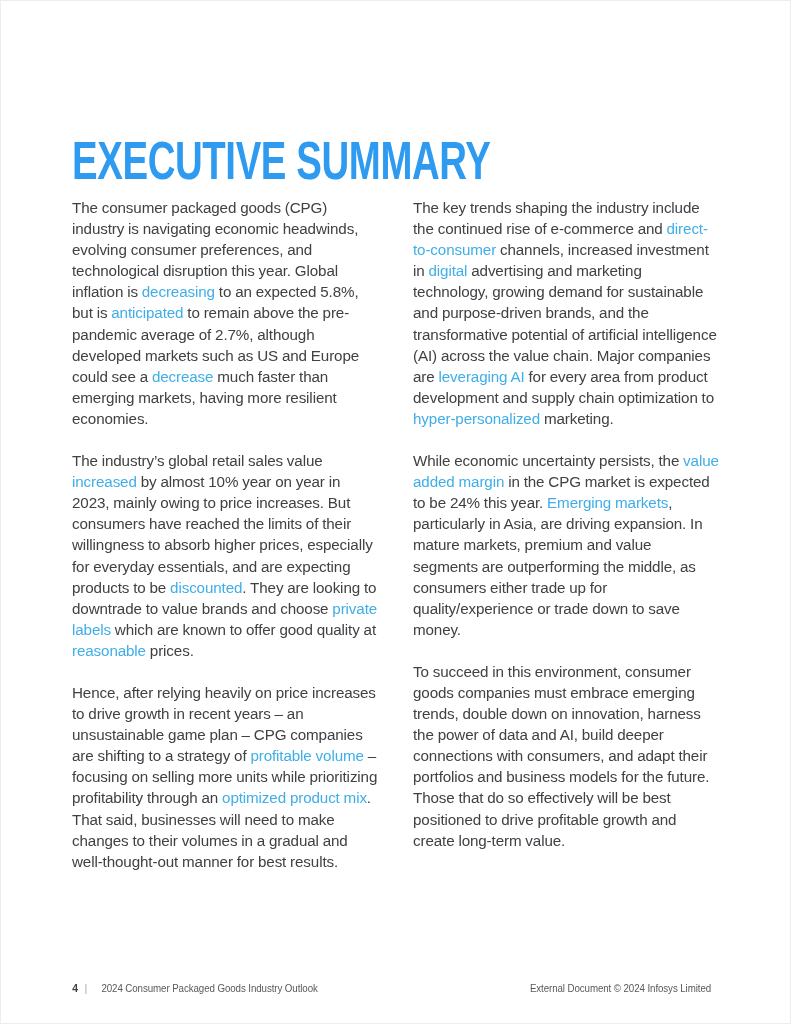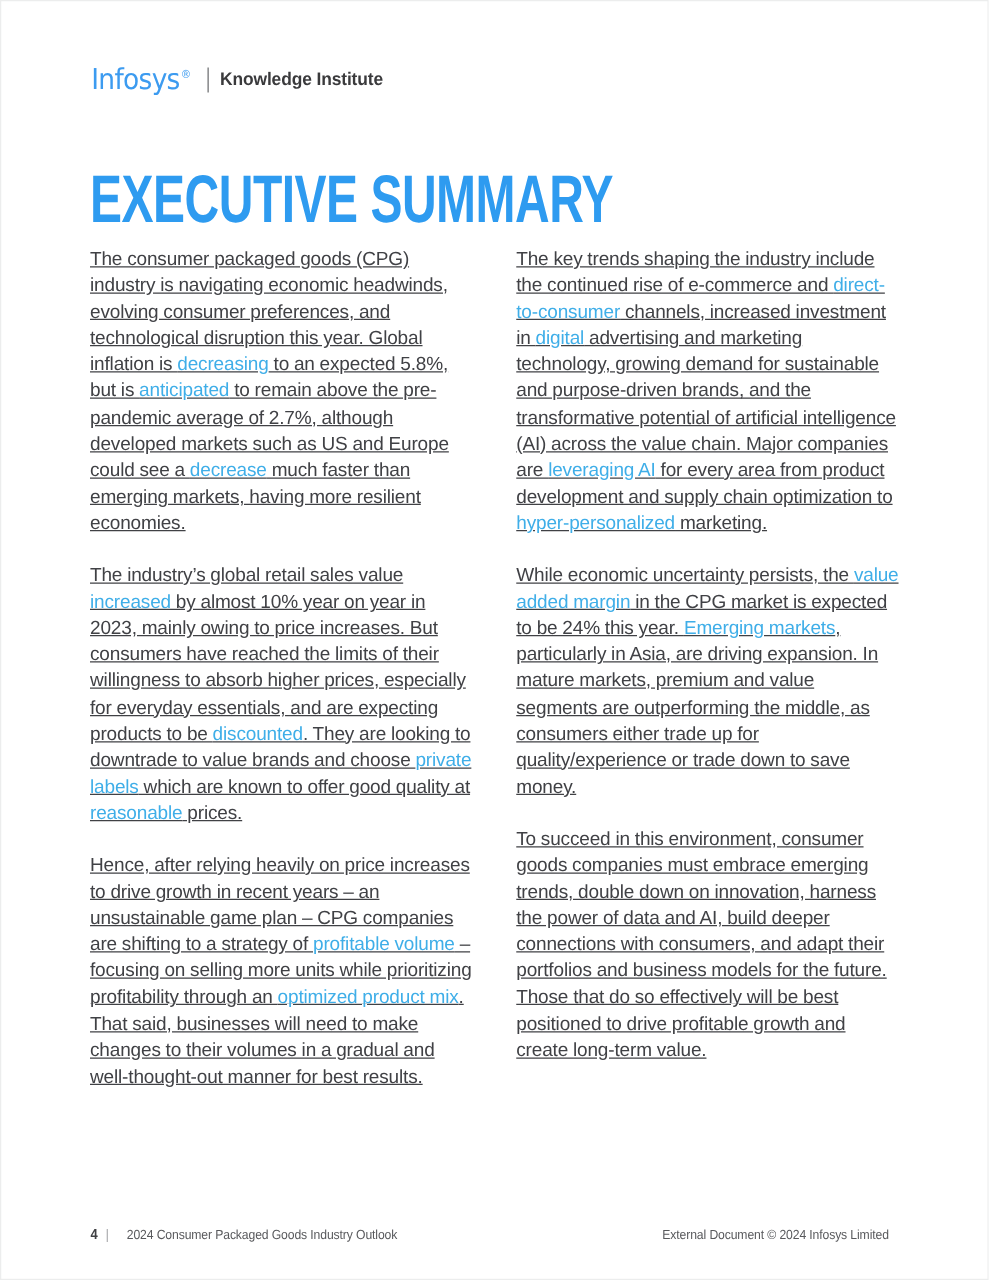--- a/index.html
+++ b/index.html
@@ -99,21 +99,20 @@
     flex: none;
   }
   .column p {
     margin: 0 0 21px 0;
     font-family: "Liberation Sans", sans-serif;
     font-size: 15.2px;
     line-height: 21.1px;
     color: #404145;
     letter-spacing: -0.12px;
     word-spacing: -0.2px;
-    text-decoration: underline;
   }
   .column p:last-child {
     margin-bottom: 0;
   }
   .hl {
     color: #3FAEE8;
   }
 
   
   .footer {
@@ -159,25 +158,20 @@
     transform: scaleX(0.92);
     transform-origin: right baseline;
     white-space: nowrap;
   }
 </style>
 </head>
 <body>
 
 <div class="page">
 
-  <div class="masthead">
-    <span class="logo-infosys"><span>Infosys</span><span class="logo-reg">®</span></span>
-    <span class="logo-divider"></span>
-    <span class="logo-ki">Knowledge Institute</span>
-  </div>
 
   <h1 class="page-title">EXECUTIVE SUMMARY</h1>
 
   <div class="columns">
     <div class="column" id="left-col">
         <p><span>The consumer packaged goods (CPG) industry is navigating economic headwinds, evolving consumer preferences, and technological disruption this year. Global inflation is </span><span class="hl">decreasing</span><span> to an expected 5.8%, but is </span><span class="hl">anticipated</span><span> to remain above the pre-pandemic average of 2.7%, although developed markets such as US and Europe could see a </span><span class="hl">decrease</span><span> much faster than emerging markets, having more resilient economies.</span></p>
         <p><span>The industry’s global retail sales value </span><span class="hl">increased</span><span> by almost 10% year on year in 2023, mainly owing to price increases. But consumers have reached the limits of their willingness to absorb higher prices, especially for everyday essentials, and are expecting products to be </span><span class="hl">discounted</span><span>. They are looking to downtrade to value brands and choose </span><span class="hl">private labels</span><span> which are known to offer good quality at </span><span class="hl">reasonable</span><span> prices.</span></p>
         <p><span>Hence, after relying heavily on price increases to drive growth in recent years – an unsustainable game plan – CPG companies are shifting to a strategy of </span><span class="hl">profitable volume</span><span> – focusing on selling more units while prioritizing profitability through an </span><span class="hl">optimized product mix</span><span>. That said, businesses will need to make changes to their volumes in a gradual and well-thought-out manner for best results.</span></p>
       </div>
     <div class="column" id="right-col">

